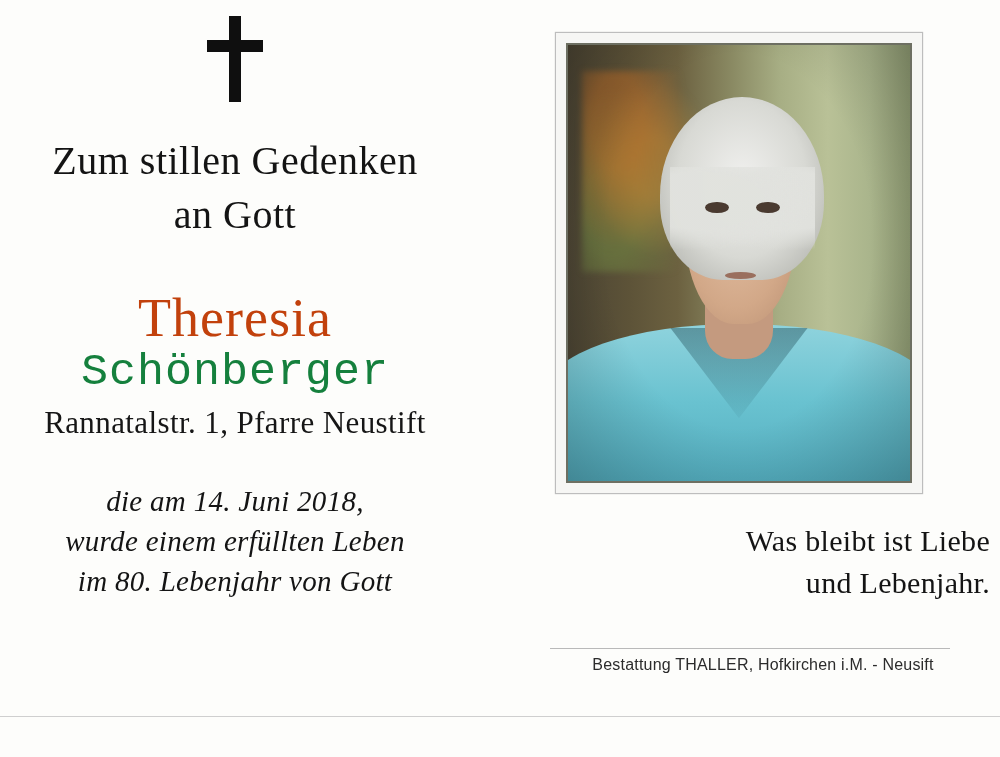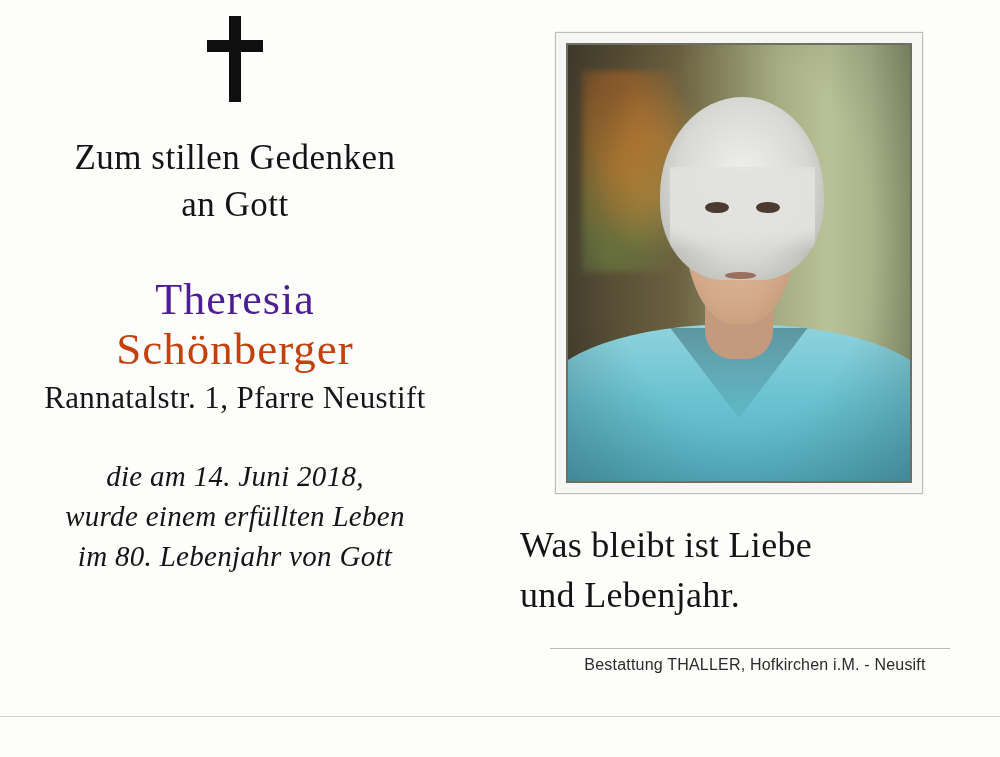--- a/index.html
+++ b/index.html
@@ -38,46 +38,47 @@
   .cross {
     margin: 0 auto 30px auto;
     width: 200px;
     height: 90px;
     position: relative;
   }
   .cross svg { display: block; margin: 0 auto; }
 
   .memorial-intro {
     font-family: "Liberation Serif", serif;
-    font-size: 35px;
+    font-size: 40px;
     line-height: 1.35;
     letter-spacing: 0.5px;
     color: #141414;
     margin: 0 0 46px 0;
   }
   .memorial-intro .line2 {
     display: block;
   }
 
   .name-block {
     margin-bottom: 6px;
   }
   .name-first {
-    font-size: 44px;
+    font-size: 54px;
     line-height: 1.12;
     letter-spacing: 1px;
-    color: #4c1d95;
+    color: #c2410c;
     display: block;
   }
   .name-last {
     font-size: 45px;
     line-height: 1.12;
     letter-spacing: 1px;
-    color: #c2410c;
+    color: #15803d;
     display: block;
+    font-family: Liberation Mono, monospace;
   }
   .address {
     font-size: 31px;
     letter-spacing: 0.4px;
     color: #161616;
     margin-top: 2px;
     margin-bottom: 40px;
     display: block;
   }
 
@@ -222,39 +223,39 @@
     position: absolute;
     inset: 0;
     background: radial-gradient(ellipse at 50% 45%, rgba(0,0,0,0) 55%, rgba(0,0,0,0.22) 100%);
   }
 
   .epitaph {
     position: absolute;
     left: 0;
     top: 520px;
     width: 470px;
-    text-align: left;
-    font-size: 36px;
+    text-align: right;
+    font-size: 30px;
     line-height: 1.4;
     letter-spacing: 0.3px;
     color: #141414;
   }
   .epitaph span { display: block; }
 
   .footer-rule {
     position: absolute;
     left: 30px;
     top: 648px;
     width: 400px;
     height: 1px;
     background: #b9b9b9;
   }
   .footer-credit {
     position: absolute;
-    left: 0;
+    left: 8px;
     top: 656px;
     width: 470px;
     text-align: center;
     font-family: "Liberation Sans", sans-serif;
     font-size: 16px;
     letter-spacing: 0.2px;
     color: #2b2b2b;
   }
 
   .bottom-rule {

